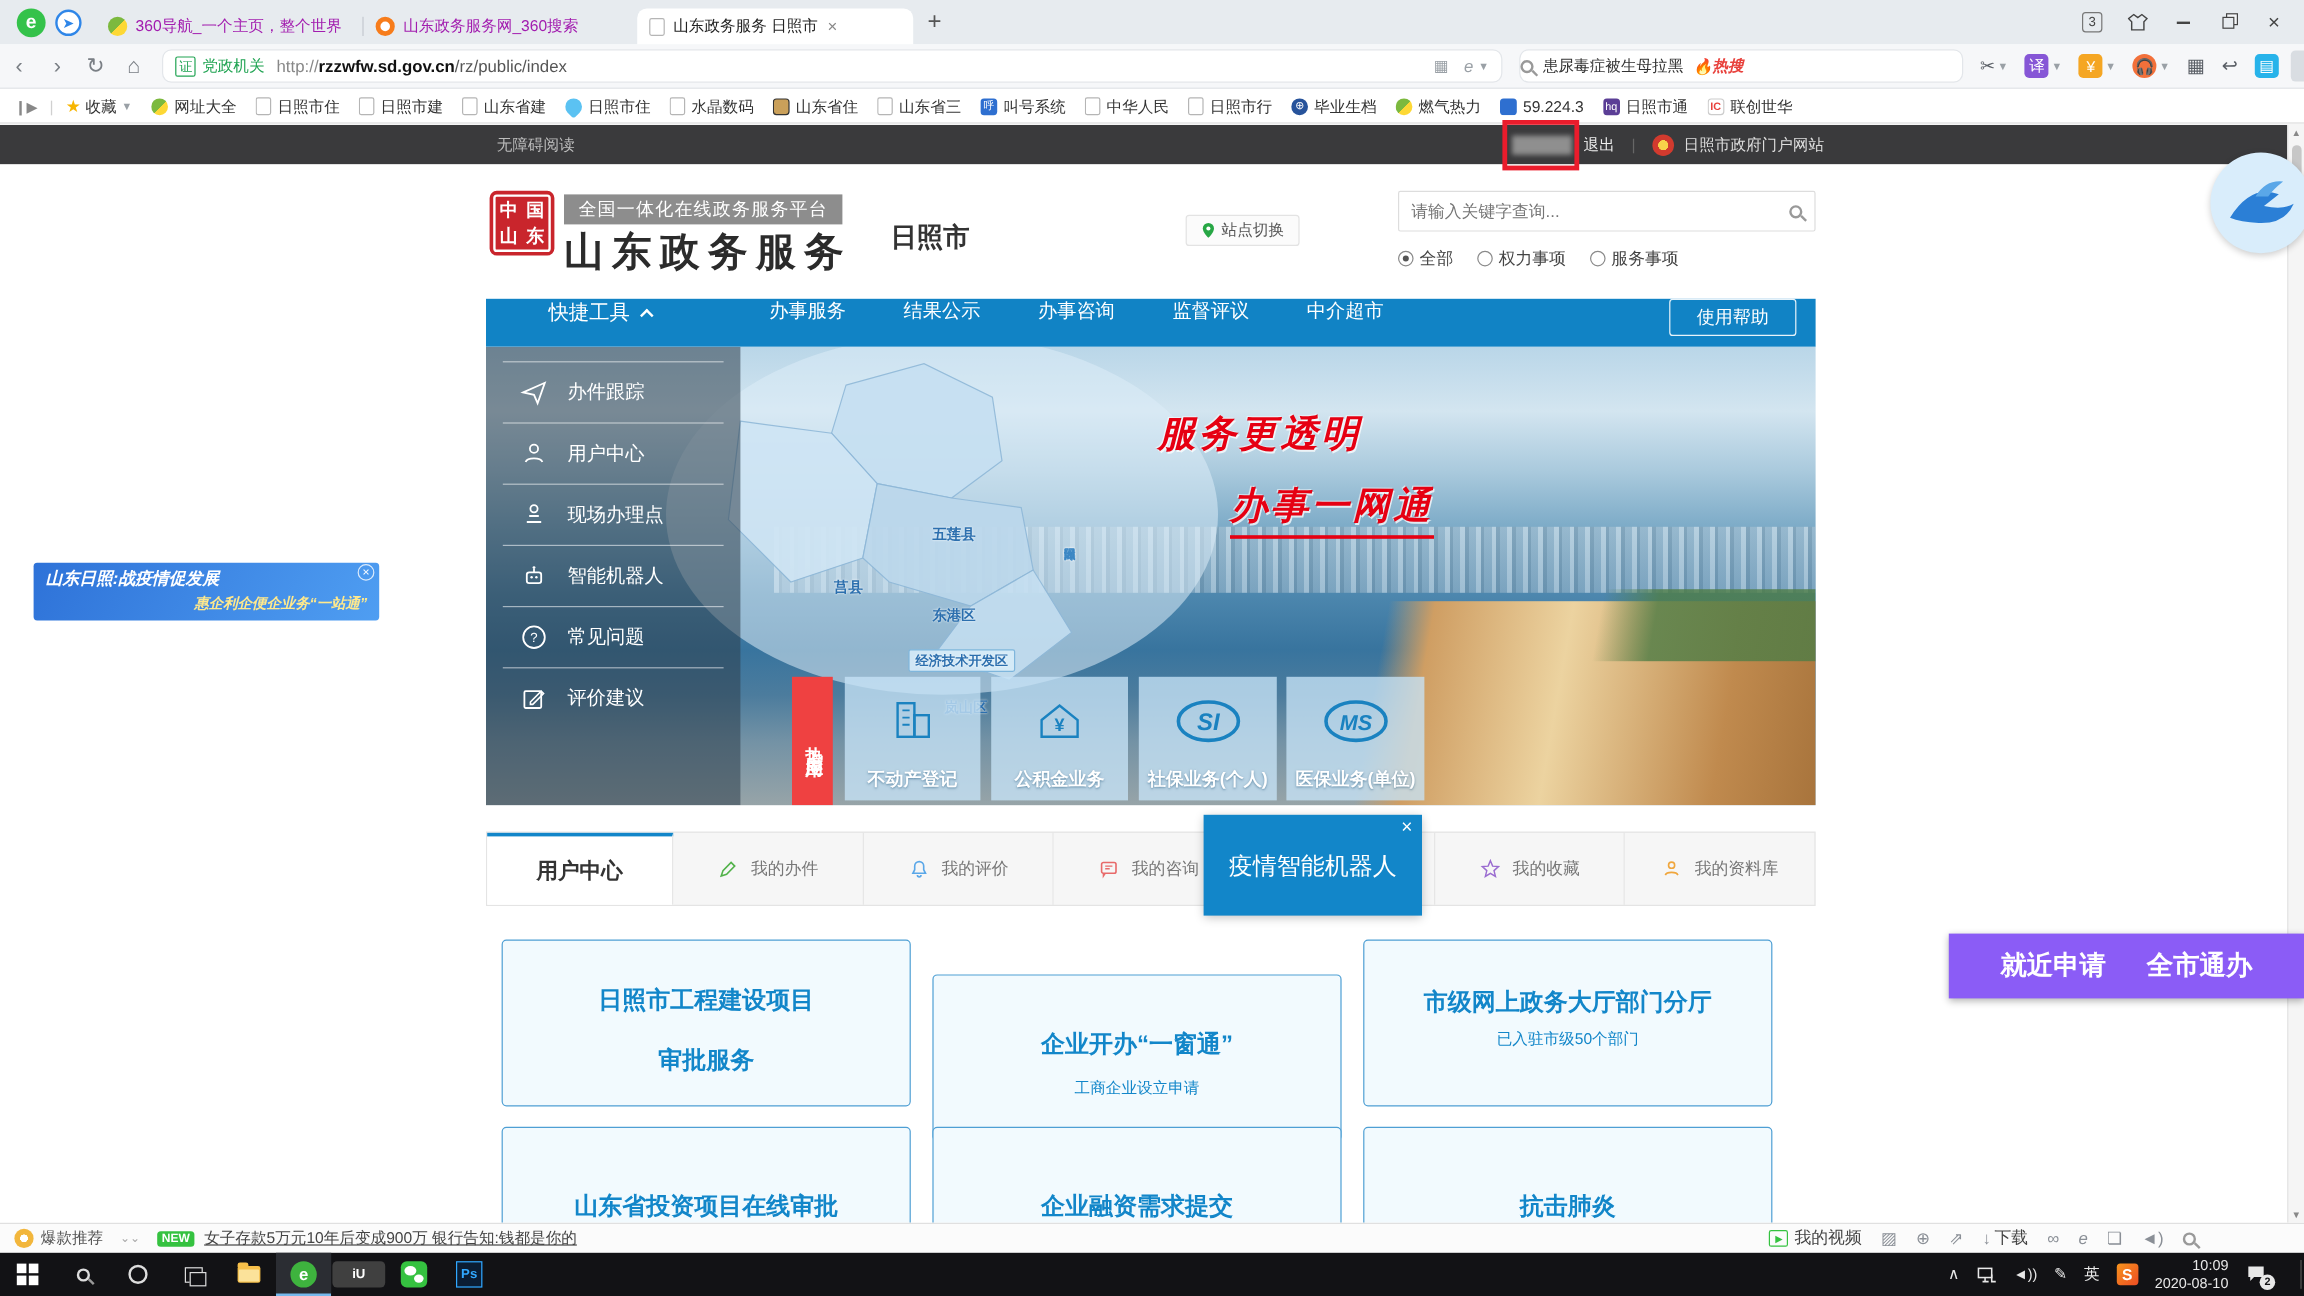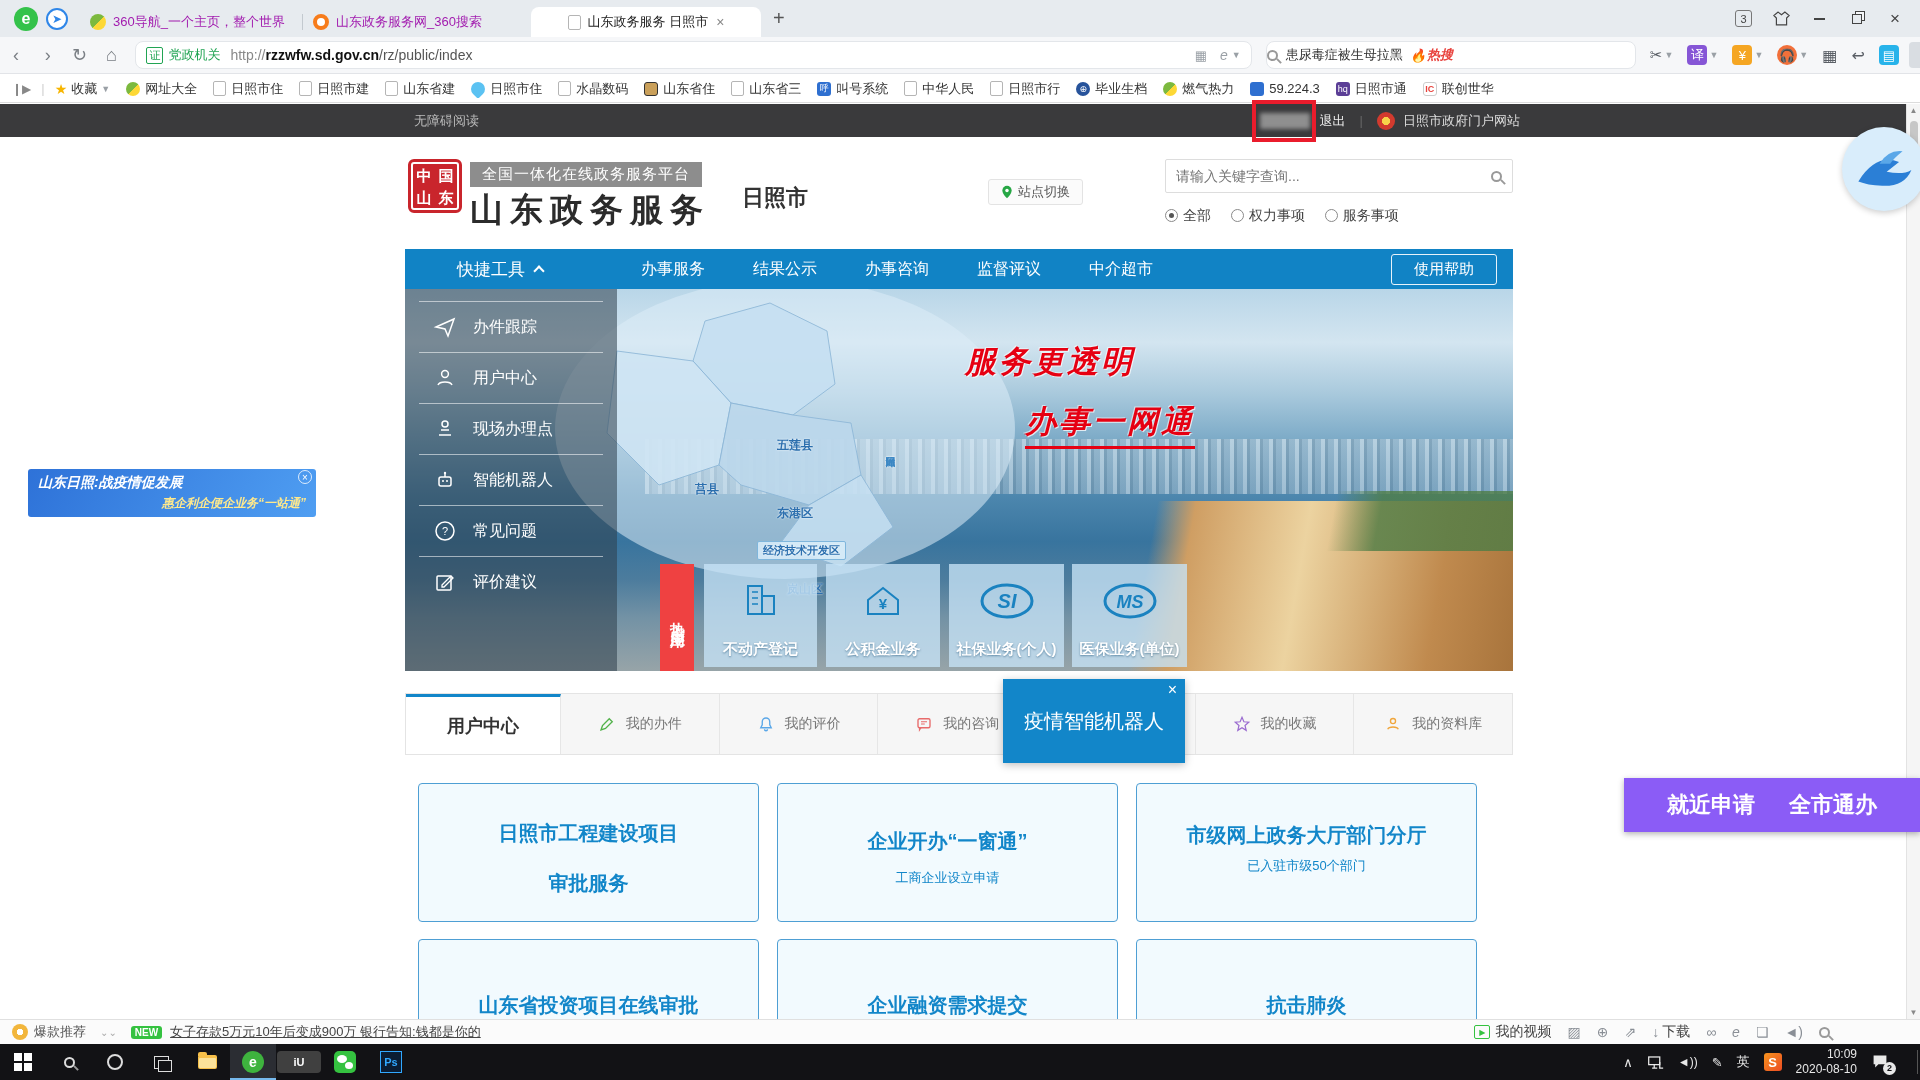--- a/index.html
+++ b/index.html
@@ -26,21 +26,21 @@
 .tbico{color:#5a5f66;font-size:15px;margin-left:14px;display:flex;align-items:center}
 .badge-sq{width:20px;height:20px;border-radius:4px;color:#fff;font-size:13px;display:flex;align-items:center;justify-content:center}
 .caret{font-size:9px;color:#9aa0a6;margin-left:2px}
 .bookbar{left:0;top:75px;width:1920px;height:28px;background:#fff;display:flex;align-items:center;border-bottom:1px solid #dcdcdc;font-size:13px;color:#333}
 .bm{display:flex;align-items:center;margin-right:16px;white-space:nowrap;overflow:hidden}
 .bm .lbl{max-width:56px;overflow:hidden;display:inline-block}
 .bmfav{width:14px;height:14px;border-radius:3px;margin-right:5px;flex:0 0 14px;display:flex;align-items:center;justify-content:center;font-size:9px;color:#fff}
 
 .viewport{left:0;top:104px;width:1920px;height:915px;overflow:hidden;background:#fff}
 .darkstrip{left:0;top:0;width:1920px;height:33px;background:#3a3a3c;color:#bdbdbd;font-size:13px}
-.nav{left:405px;top:145px;width:1108px;height:40px;background:#1183c5;display:flex;align-items:center;color:#fff;font-size:16px}
+.nav{left:405px;top:145px;width:1108px;height:40px;background:#1183c5;display:flex;align-items:flex-start;color:#fff;font-size:16px}
 .navitem{margin:0 24px;cursor:pointer}
 .banner{left:405px;top:185px;width:1108px;height:382px;overflow:hidden;background:linear-gradient(180deg,#b9d6e8 0%,#d3e5f0 14%,#aacadd 27%,#7aa9c6 40%,#4d87ae 54%,#38749e 66%,#4c7c9d 76%,#7392a5 86%,#97a4a8 100%)}
 .qside{position:absolute;left:0;top:0;width:212px;height:382px;background:rgba(45,62,75,.55)}
 .qitem{display:flex;align-items:center;height:50px;padding-left:28px;color:#fff;font-size:16px}
 .qdiv{height:1px;background:rgba(255,255,255,.55);margin:0 14px}
 .maplabel{position:absolute;font-size:12px;color:#2c6fae;text-shadow:0 0 2px #fff;font-weight:bold}
 .slogan{position:absolute;color:#e60012;font-weight:bold;font-size:31px;font-style:italic;letter-spacing:3px;text-shadow:1px 1px 0 rgba(255,255,255,.75),-1px -1px 0 rgba(255,255,255,.55)}
 .hotcard{position:absolute;top:275px;height:103px;background:rgba(198,227,246,.78);display:flex;flex-direction:column;align-items:center;justify-content:flex-end;padding-bottom:8px}
 .hotcard .cl{color:#fff;font-size:15px;font-weight:bold;text-shadow:0 1px 2px rgba(0,60,100,.5)}
 .usertabs{left:405px;top:589px;width:1108px;height:62px;display:flex;border:1px solid #e4e4e4;background:#f6f6f6}
@@ -71,21 +71,21 @@
     <div style="width:22px;height:22px;border-radius:50%;background:#fff;border:2px solid #2f86e8;color:#2f86e8;display:flex;align-items:center;justify-content:center;font-size:12px;margin-right:12px">➤</div>
     <div class="tab" style="width:222px">
       <span class="fav fav-nav"></span>
       <span>360导航_一个主页，整个世界</span>
     </div>
     <div class="tabsep"></div>
     <div class="tab" style="width:228px">
       <span class="fav fav-so"></span>
       <span>山东政务服务网_360搜索</span>
     </div>
-    <div class="tab active" style="width:257px;justify-content:center">
+    <div class="tab active" style="width:257px;justify-content:flex-start">
       <span class="flex">
           <span class="fav-page"></span>
       <span>山东政务服务 日照市</span>
         </span>
       <span style="color:#888;font-size:14px;margin-left:8px">×</span>
     </div>
     <div style="font-size:20px;color:#555;margin-left:12px">+</div>
     <div style="flex:1"></div>
     <div style="width:17px;height:17px;border:1px solid #777;border-radius:3px;font-size:11px;color:#444;display:flex;align-items:center;justify-content:center">3</div>
     <div class="winbtn" style="margin-left:10px">
@@ -431,21 +431,21 @@
 
     <div class="a" style="left:1003px;top:575px;width:182px;height:84px;background:#1286c9;z-index:20;box-shadow:0 2px 8px rgba(0,0,0,.25)">
       <span style="position:absolute;right:8px;top:2px;color:#fff;font-size:16px">×</span>
       <div style="height:100%;display:flex;align-items:center;justify-content:center;color:#fff;font-size:20px">疫情智能机器人</div>
     </div>
 
     <div class="card" style="left:418px;top:679px">
       <div class="t" style="margin-top:36px">日照市工程建设项目</div>
       <div class="t" style="margin-top:23px">审批服务</div>
     </div>
-    <div class="card" style="left:777px;top:679px">
+    <div class="card" style="left:777px;top:708px">
       <div class="t" style="margin-top:44px">企业开办“一窗通”</div>
       <div class="s">工商企业设立申请</div>
     </div>
     <div class="card" style="left:1136px;top:679px">
       <div class="t" style="margin-top:38px">市级网上政务大厅部门分厅</div>
       <div class="s" style="margin-top:8px">已入驻市级50个部门</div>
     </div>
 
     <div class="card" style="left:418px;top:835px;height:140px">
       <div class="t" style="margin-top:52px">山东省投资项目在线审批</div>

